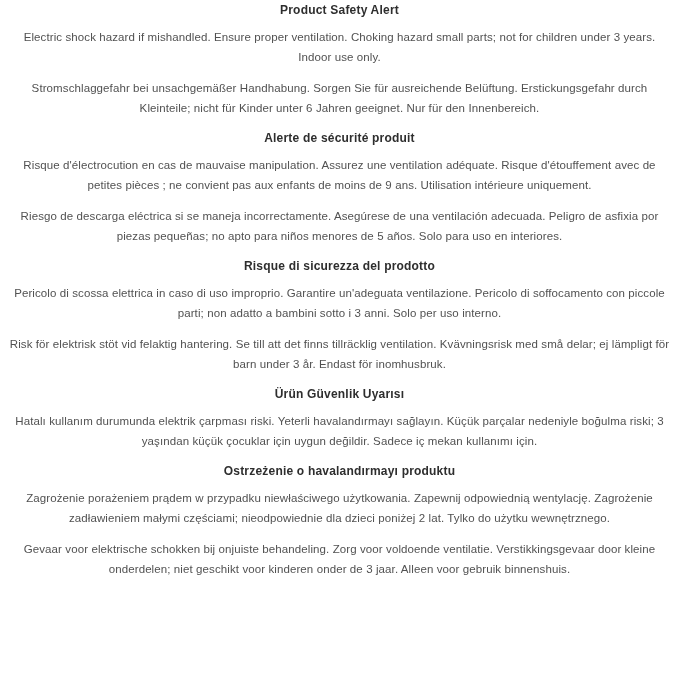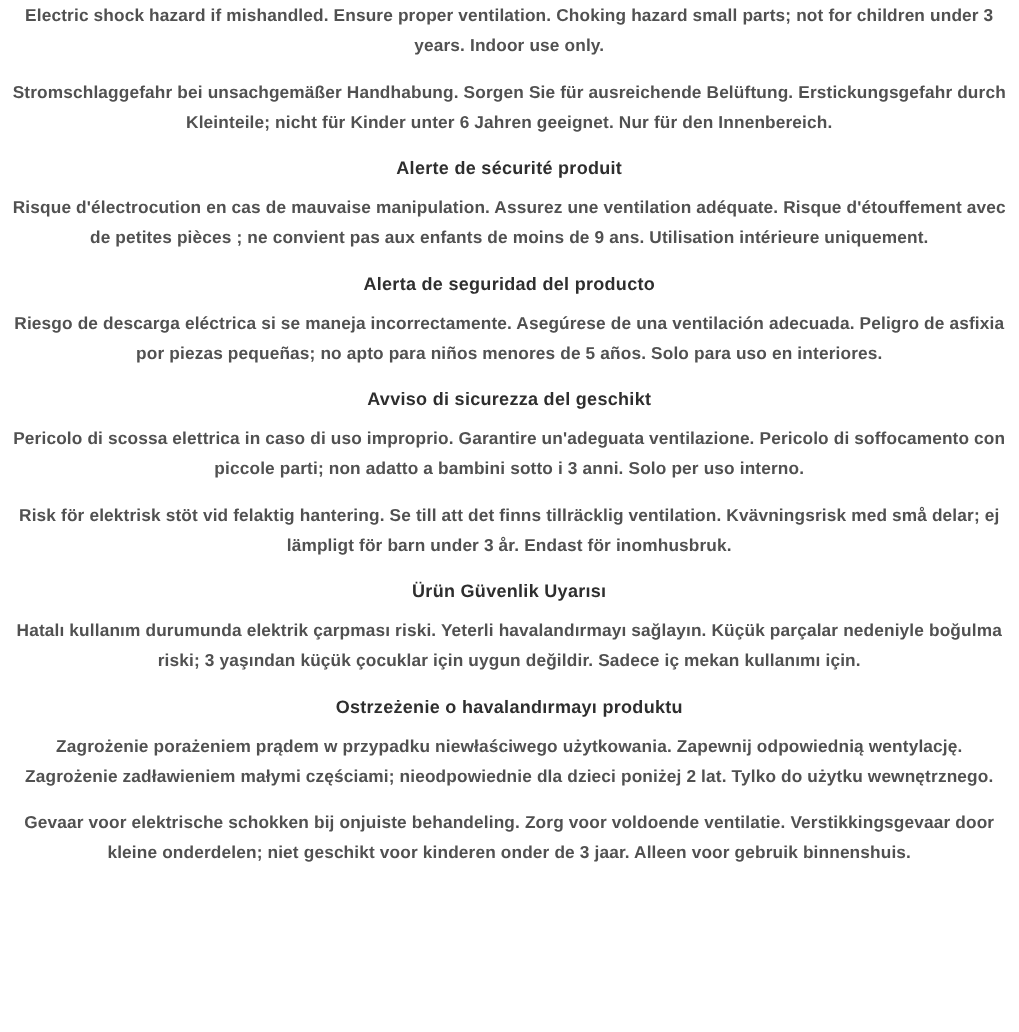--- a/index.html
+++ b/index.html
@@ -27,50 +27,50 @@
     font-size: 12px;
     line-height: 19px;
     font-weight: bold;
     color: var(--heading-color);
     letter-spacing: 0.2px;
     margin-bottom: 7px;
   }
   .alert-body {
     font-size: 11.5px;
     line-height: 20px;
-    font-weight: bold;
+    font-weight: normal;
     color: var(--body-color);
     letter-spacing: 0.1px;
   }
 </style>
 </head>
 <body>
 
 <main class="document">
   <div id="sections-container">
   <section class="alert-section">
+    <h2 class="alert-heading">Product Safety Alert</h2>
     <p class="alert-body">Electric shock hazard if mishandled. Ensure proper ventilation. Choking hazard small parts; not for children under 3 years. Indoor use only.</p>
   </section>
 
   <section class="alert-section">
     <p class="alert-body">Stromschlaggefahr bei unsachgemäßer Handhabung. Sorgen Sie für ausreichende Belüftung. Erstickungsgefahr durch Kleinteile; nicht für Kinder unter 6 Jahren geeignet. Nur für den Innenbereich.</p>
   </section>
 
   <section class="alert-section">
     <h2 class="alert-heading">Alerte de sécurité produit</h2>
     <p class="alert-body">Risque d'électrocution en cas de mauvaise manipulation. Assurez une ventilation adéquate. Risque d'étouffement avec de petites pièces ; ne convient pas aux enfants de moins de 9 ans. Utilisation intérieure uniquement.</p>
   </section>
 
   <section class="alert-section">
-    <h2 class="alert-heading">Alerta de seguridad del producto</h2>
     <p class="alert-body">Riesgo de descarga eléctrica si se maneja incorrectamente. Asegúrese de una ventilación adecuada. Peligro de asfixia por piezas pequeñas; no apto para niños menores de 5 años. Solo para uso en interiores.</p>
   </section>
 
   <section class="alert-section">
-    <h2 class="alert-heading">Avviso di sicurezza del geschikt</h2>
+    <h2 class="alert-heading">Risque di sicurezza del prodotto</h2>
     <p class="alert-body">Pericolo di scossa elettrica in caso di uso improprio. Garantire un'adeguata ventilazione. Pericolo di soffocamento con piccole parti; non adatto a bambini sotto i 3 anni. Solo per uso interno.</p>
   </section>
 
   <section class="alert-section">
     <p class="alert-body">Risk för elektrisk stöt vid felaktig hantering. Se till att det finns tillräcklig ventilation. Kvävningsrisk med små delar; ej lämpligt för barn under 3 år. Endast för inomhusbruk.</p>
   </section>
 
   <section class="alert-section">
     <h2 class="alert-heading">Ürün Güvenlik Uyarısı</h2>
     <p class="alert-body">Hatalı kullanım durumunda elektrik çarpması riski. Yeterli havalandırmayı sağlayın. Küçük parçalar nedeniyle boğulma riski; 3 yaşından küçük çocuklar için uygun değildir. Sadece iç mekan kullanımı için.</p>

